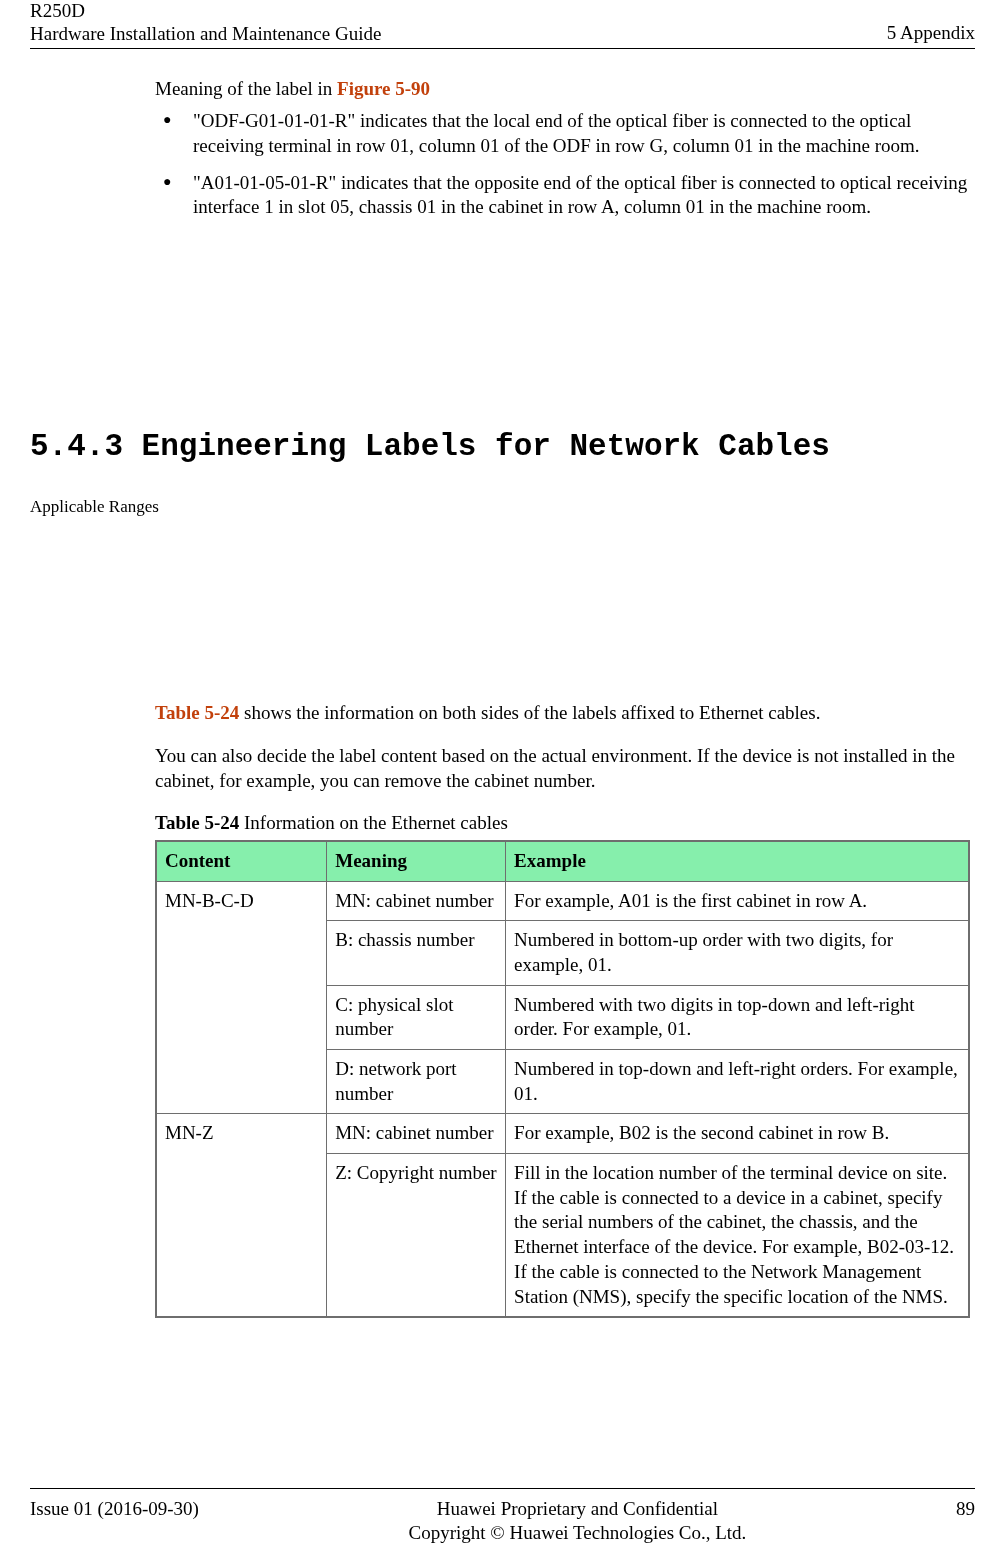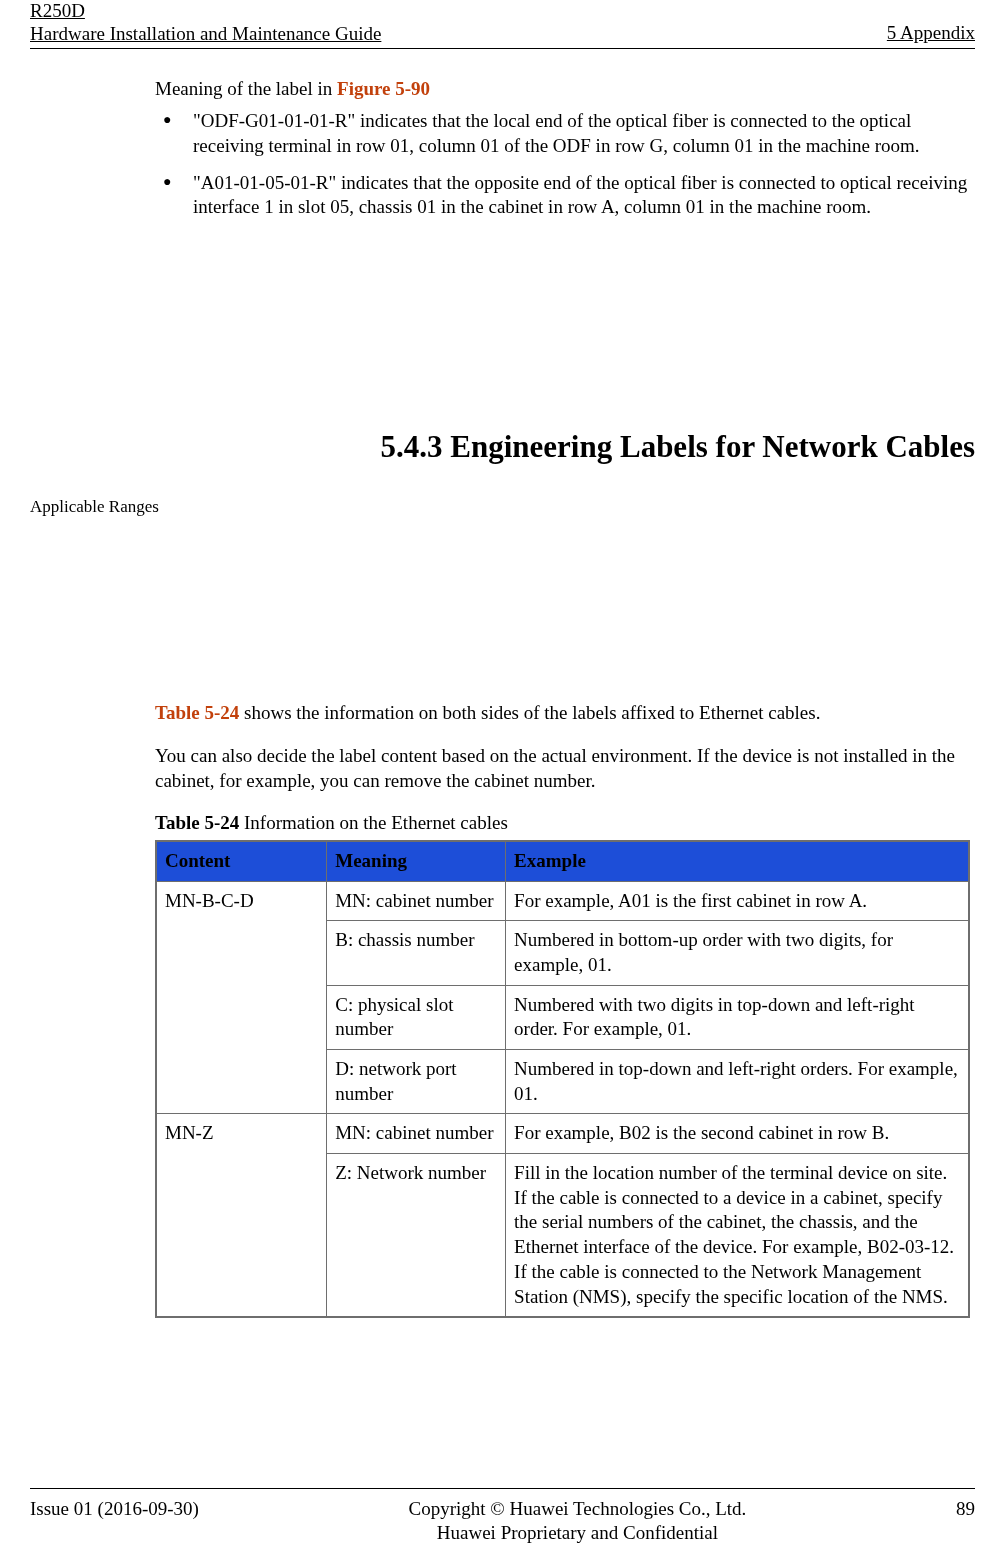--- a/index.html
+++ b/index.html
@@ -23,45 +23,43 @@
       flex-direction: column;
     }
     .header {
       display: flex;
       justify-content: space-between;
       align-items: flex-end;
       border-bottom: 1px solid #000;
       padding-bottom: 2px;
       margin-bottom: 28px;
       font-size: 19px;
-      text-decoration: underline;
     }
     .header-left { line-height: 1.2; }
     .content {
       flex: 1 1 auto;
       padding-left: 125px;
       padding-right: 5px;
     }
     .content.wide { padding-left: 0; padding-right: 0; }
     .link { color: #c2410c; font-weight: bold; }
     .bullets { margin: 0; padding: 0; list-style: none; }
     .bullets li { position: relative; padding-left: 38px; margin-bottom: 12px; }
     .bullets li::before {
       content: "●";
       position: absolute;
       left: 8px;
       top: 2px;
       font-size: 14px;
     }
     h2.section {
-      font-family: Liberation Serif, serif;
+      font-family: Liberation Mono, monospace;
       font-weight: bold;
       font-size: 31px;
       margin: 26px 0 28px 0;
-      text-align: right;
     }
     h3.subhead {
       font-family: "Book Antiqua", Palatino, "Times New Roman", serif;
       font-weight: normal;
       font-size: 17px;
       margin: 18px 0 14px 0;
     }
     .para { margin: 0 0 18px 0; }
     .caption { font-weight: bold; margin: 10px 0 4px 0; }
     .caption .capdesc { font-weight: normal; }
@@ -72,21 +70,21 @@
       table-layout: fixed;
     }
     table.data th, table.data td {
       border: 1px solid #6e6e6e;
       padding: 7px 8px;
       text-align: left;
       vertical-align: top;
       font-size: 19px;
     }
     table.data th {
-      background: #1d4ed8;
+      background: #86efac;
       font-weight: bold;
     }
     .col-content { width: 21%; }
     .col-meaning { width: 22%; }
     .col-example { width: 57%; }
     .footer {
       border-top: 1px solid #000;
       padding-top: 8px;
       display: flex;
       justify-content: space-between;
@@ -165,29 +163,29 @@
         <tr>
           <td>D: network port number</td>
           <td>Numbered in top-down and left-right orders. For example, 01.</td>
         </tr>
         <tr>
           <td rowspan="2">MN-Z</td>
           <td>MN: cabinet number</td>
           <td>For example, B02 is the second cabinet in row B.</td>
         </tr>
         <tr>
-          <td>Z: Network number</td>
+          <td>Z: Copyright number</td>
           <td>Fill in the location number of the terminal device on site. If the cable is connected to a device in a cabinet, specify the serial numbers of the cabinet, the chassis, and the Ethernet interface of the device. For example, B02-03-12. If the cable is connected to the Network Management Station (NMS), specify the specific location of the NMS.</td>
         </tr>
       </tbody>
     </table>
 
   </div>
 
   <div class="footer">
     <div class="footer-left">Issue 01 (2016-09-30)</div>
     <div class="footer-center">
+      <div>Huawei Proprietary and Confidential</div>
       <div>Copyright © Huawei Technologies Co., Ltd.</div>
-      <div>Huawei Proprietary and Confidential</div>
     </div>
     <div class="footer-right">89</div>
   </div>
 </div>
 
 </body></html>

